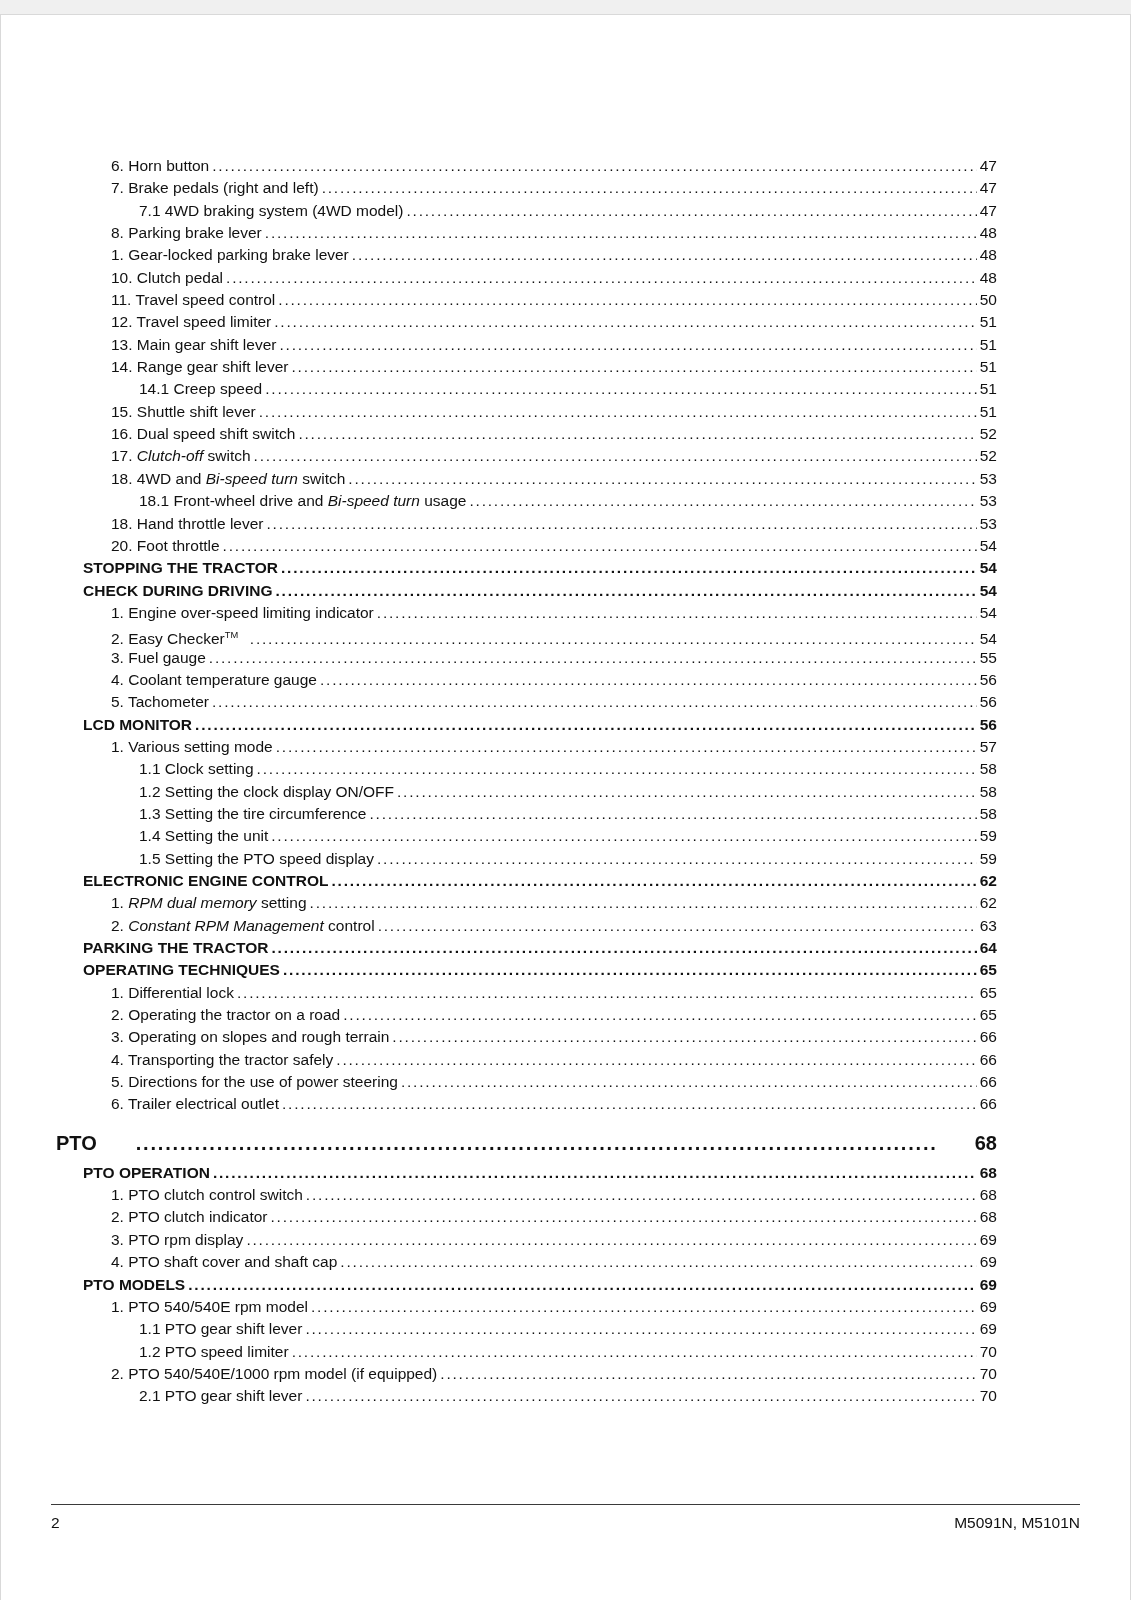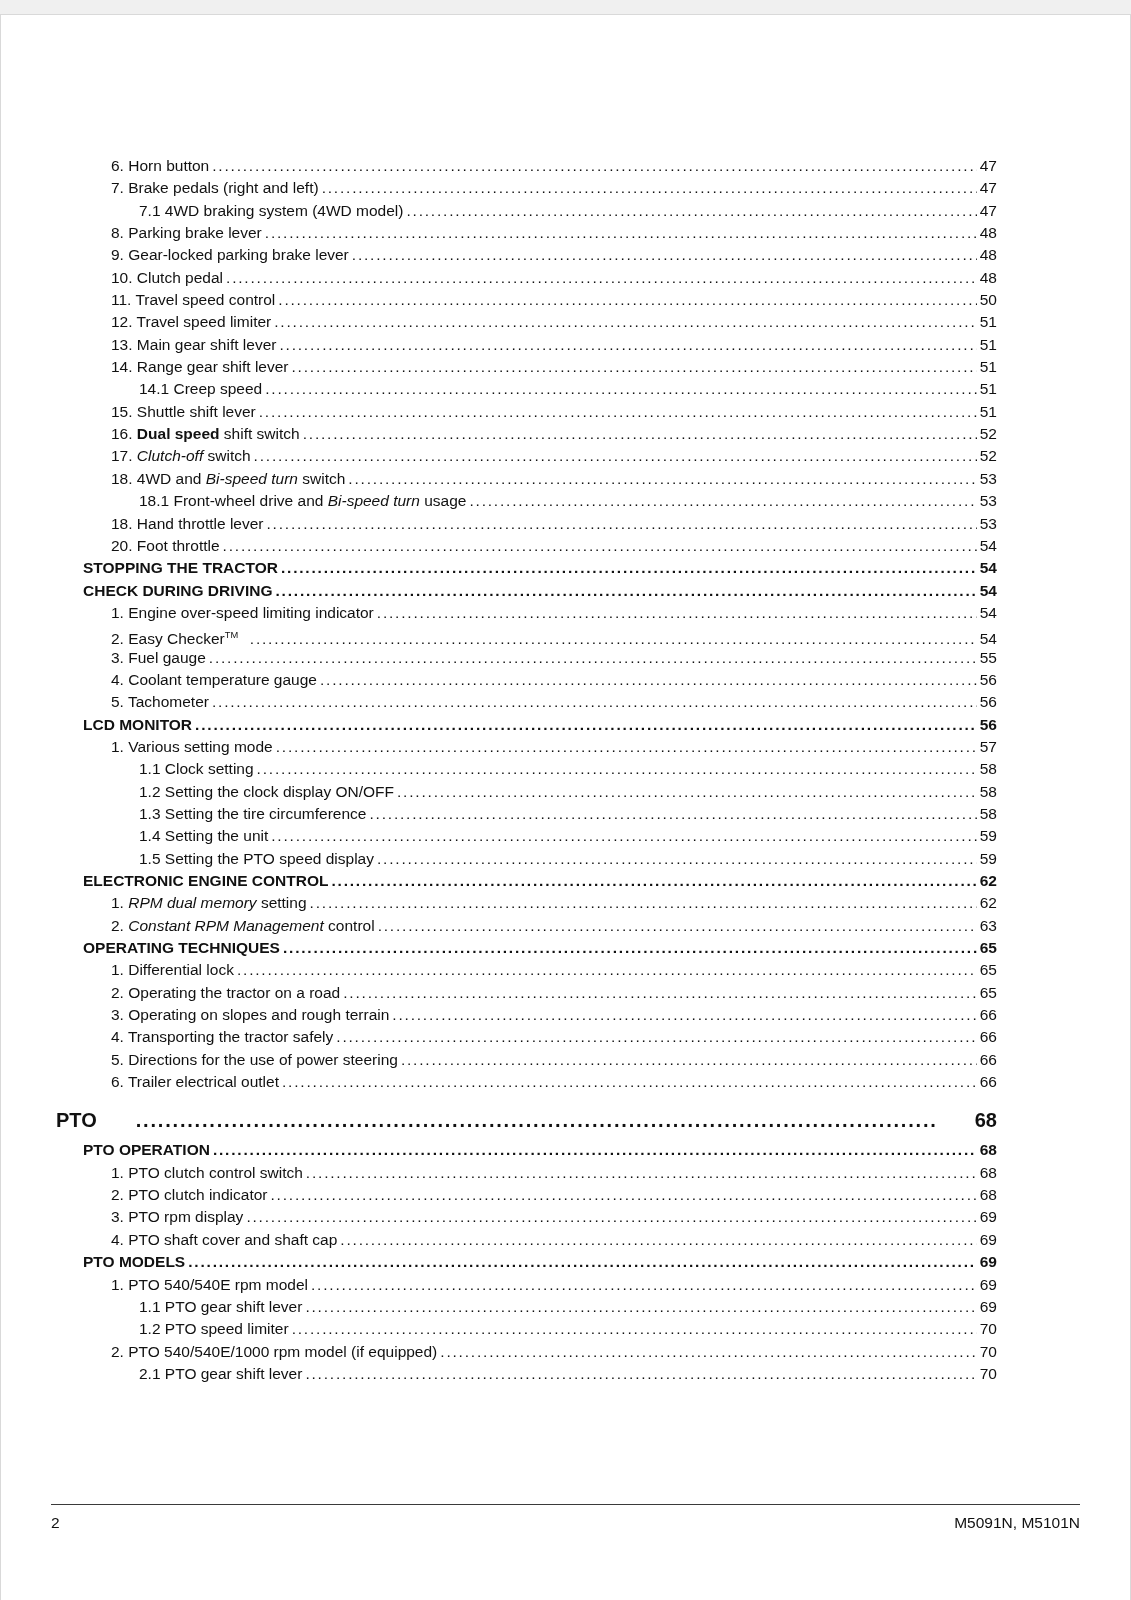--- a/index.html
+++ b/index.html
@@ -34,21 +34,21 @@
   .chapter {
     padding-left: 0;
     font-size: 20px;
     font-weight: bold;
     height: 30px;
     line-height: 30px;
     margin: 12px 0 4px 0;
     gap: 36px;
   }
   .toc-label { white-space: pre; }
-  .b { font-weight: bold; text-align: center; }
+  .b { font-weight: normal; text-align: center; }
   .i { font-style: italic; }
   .sup { font-size: 60%; vertical-align: super; }
   .toc-dots {
     flex: 1;
     overflow: hidden;
     white-space: nowrap;
     margin: 0 3px;
     min-width: 16px;
   }
   .toc-dots::after {
@@ -88,21 +88,21 @@
         <span class="toc-label"><span>7.1 4WD braking system (4WD model)</span></span>
         <span class="toc-dots"></span>
         <span class="toc-page">47</span>
       </div>
       <div class="toc-entry lvl1">
         <span class="toc-label"><span>8. Parking brake lever</span></span>
         <span class="toc-dots"></span>
         <span class="toc-page">48</span>
       </div>
       <div class="toc-entry lvl1">
-        <span class="toc-label"><span>9. Gear-locked parking brake lever</span></span>
+        <span class="toc-label"><span>1. Gear-locked parking brake lever</span></span>
         <span class="toc-dots"></span>
         <span class="toc-page">48</span>
       </div>
       <div class="toc-entry lvl1">
         <span class="toc-label"><span>10. Clutch pedal</span></span>
         <span class="toc-dots"></span>
         <span class="toc-page">48</span>
       </div>
       <div class="toc-entry lvl1">
         <span class="toc-label"><span>11. Travel speed control</span></span>
@@ -241,20 +241,25 @@
       </div>
       <div class="toc-entry lvl1">
         <span class="toc-label"><span>1. </span><span class="i">RPM dual memory</span><span> setting</span></span>
         <span class="toc-dots"></span>
         <span class="toc-page">62</span>
       </div>
       <div class="toc-entry lvl1">
         <span class="toc-label"><span>2. </span><span class="i">Constant RPM Management</span><span> control</span></span>
         <span class="toc-dots"></span>
         <span class="toc-page">63</span>
+      </div>
+      <div class="toc-entry lvl0">
+        <span class="toc-label"><span>PARKING THE TRACTOR</span></span>
+        <span class="toc-dots"></span>
+        <span class="toc-page">64</span>
       </div>
       <div class="toc-entry lvl0">
         <span class="toc-label"><span>OPERATING TECHNIQUES</span></span>
         <span class="toc-dots"></span>
         <span class="toc-page">65</span>
       </div>
       <div class="toc-entry lvl1">
         <span class="toc-label"><span>1. Differential lock</span></span>
         <span class="toc-dots"></span>
         <span class="toc-page">65</span>

